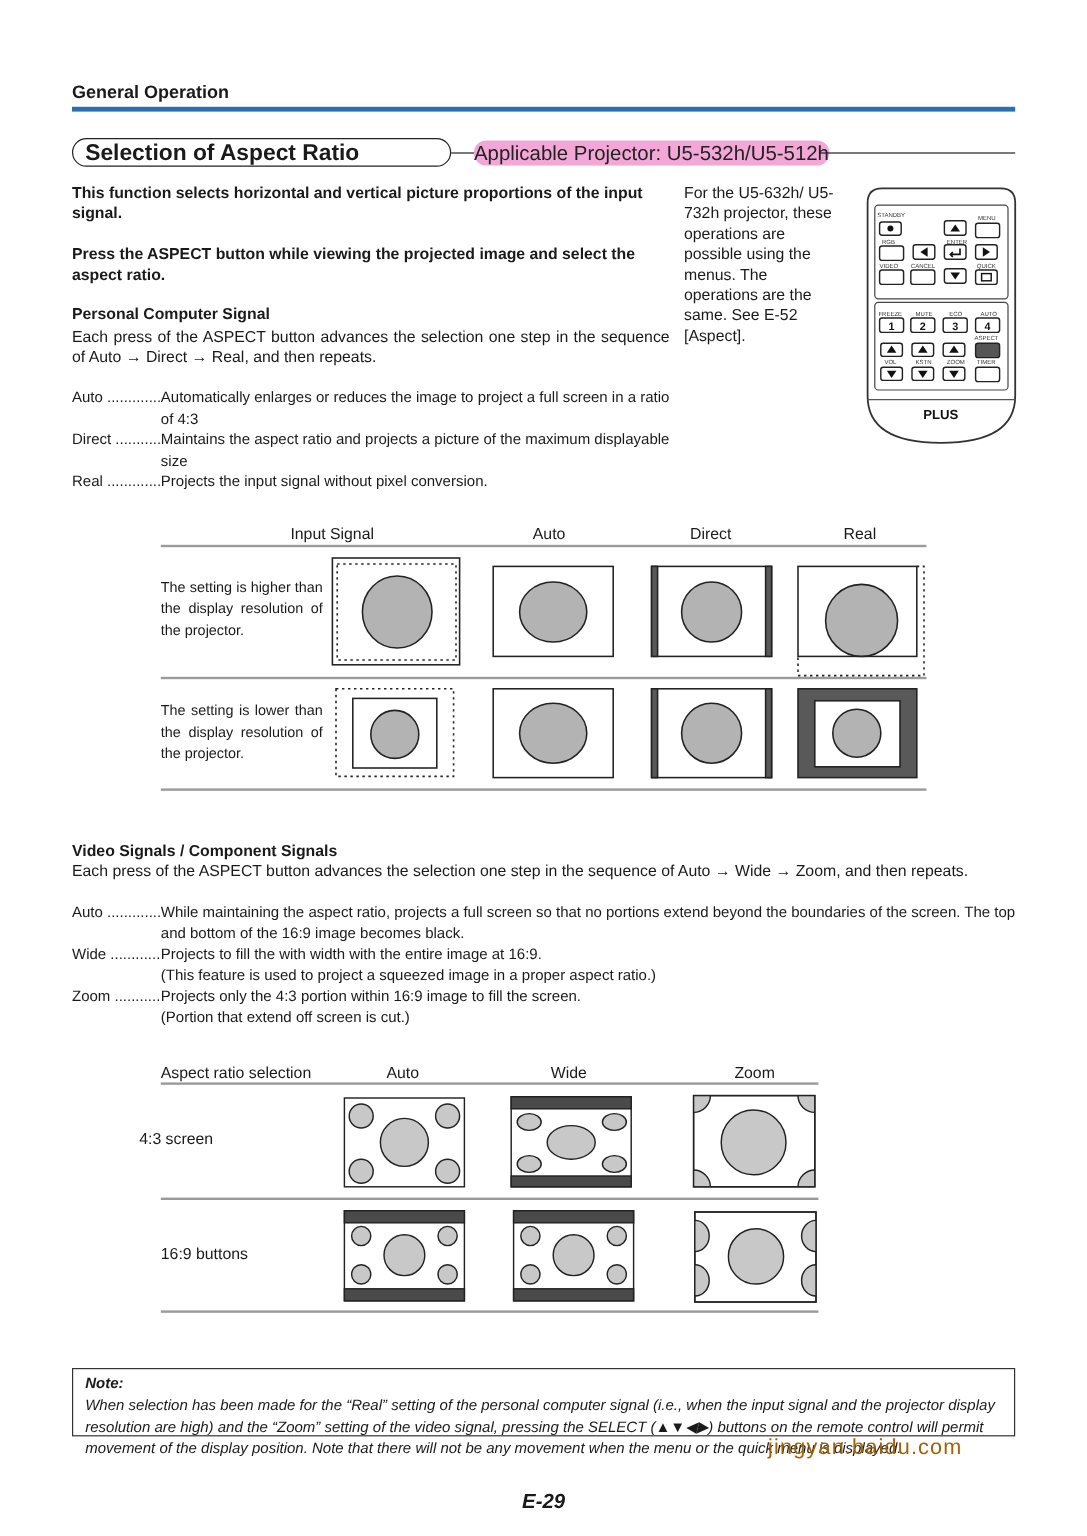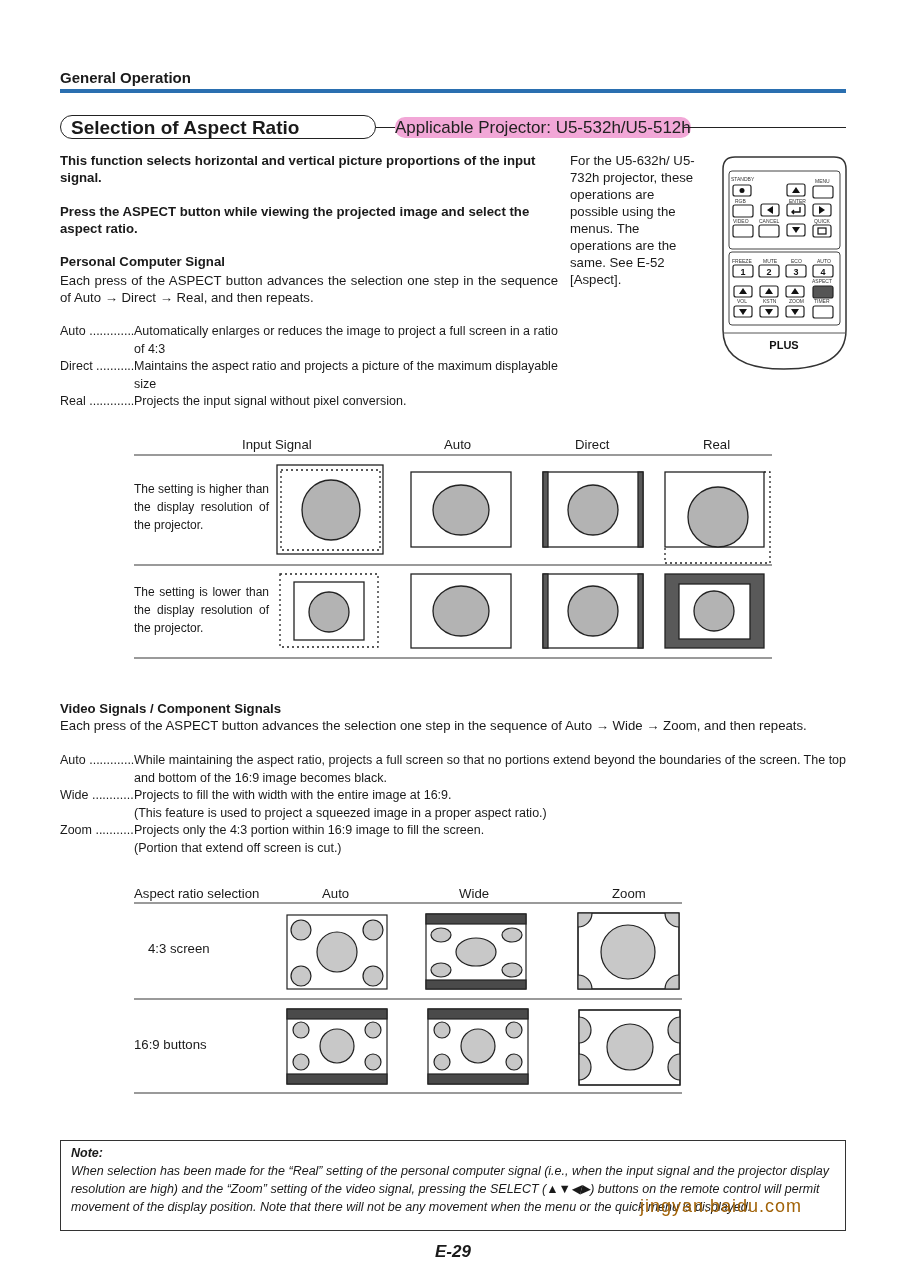--- a/index.html
+++ b/index.html
@@ -34,21 +34,21 @@
   #side-note { left:570px; top:152px; width:130px; font-size:13.2px; line-height:17px; }
   #remote { left:721px; top:155px; width:127px; height:216px; }
 
   .tbl-head { font-size:13.2px; }
   .rule-gray { height:2px; background:#9a9a9a; }
   .rowlabel { font-size:12px; line-height:18px; text-align:justify; width:135px; }
 
   #video-heading { left:60px; top:701px; font-size:13.2px; font-weight:bold; }
   #video-desc { left:60px; top:718px; font-size:13.2px; }
 
-  #note-box { left:60px; top:1140px; width:786px; height:91px; border:1px solid #333; box-sizing:border-box;
+  #note-box { left:60px; top:1140px; width:786px; height:57px; border:1px solid #333; box-sizing:border-box;
               padding:3px 10px; font-style:italic; font-size:12.5px; line-height:18px; }
   #note-title { font-weight:bold; }
 
   #page-number { left:0; width:906px; top:1242px; text-align:center; font-size:17px; font-weight:bold; font-style:italic; }
   #watermark { left:640px; top:1196px; font-size:18px; color:#a16207; letter-spacing:1px; }
 </style>
 </head>
 <body>
 
 <div class="abs" id="section-header">General Operation</div>
@@ -225,21 +225,21 @@
       <div>(Portion that extend off screen is cut.)</div>
     </span>
   </div>
 </div>
 
 <div class="abs tbl-head" style="left:134px;top:886px;">Aspect ratio selection</div>
 <div class="abs tbl-head" style="left:322px;top:886px;">Auto</div>
 <div class="abs tbl-head" style="left:459px;top:886px;">Wide</div>
 <div class="abs tbl-head" style="left:612px;top:886px;">Zoom</div>
 <div class="abs rule-gray" style="left:134px;top:902px;width:548px;"></div>
-<div class="abs tbl-head" style="left:148px;top:941px;">4:3 screen</div>
+<div class="abs tbl-head" style="left:116px;top:941px;">4:3 screen</div>
 <div class="abs rule-gray" style="left:134px;top:998px;width:548px;"></div>
 <div class="abs tbl-head" style="left:134px;top:1037px;">16:9 buttons</div>
 <div class="abs rule-gray" style="left:134px;top:1092px;width:548px;"></div>
 
 <svg class="abs" style="left:280px;top:905px;" width="410" height="185">
   <defs>
     <clipPath id="zc1">
         <rect x="298" y="8" width="101" height="76"></rect>
       </clipPath>
     <clipPath id="zc2">

